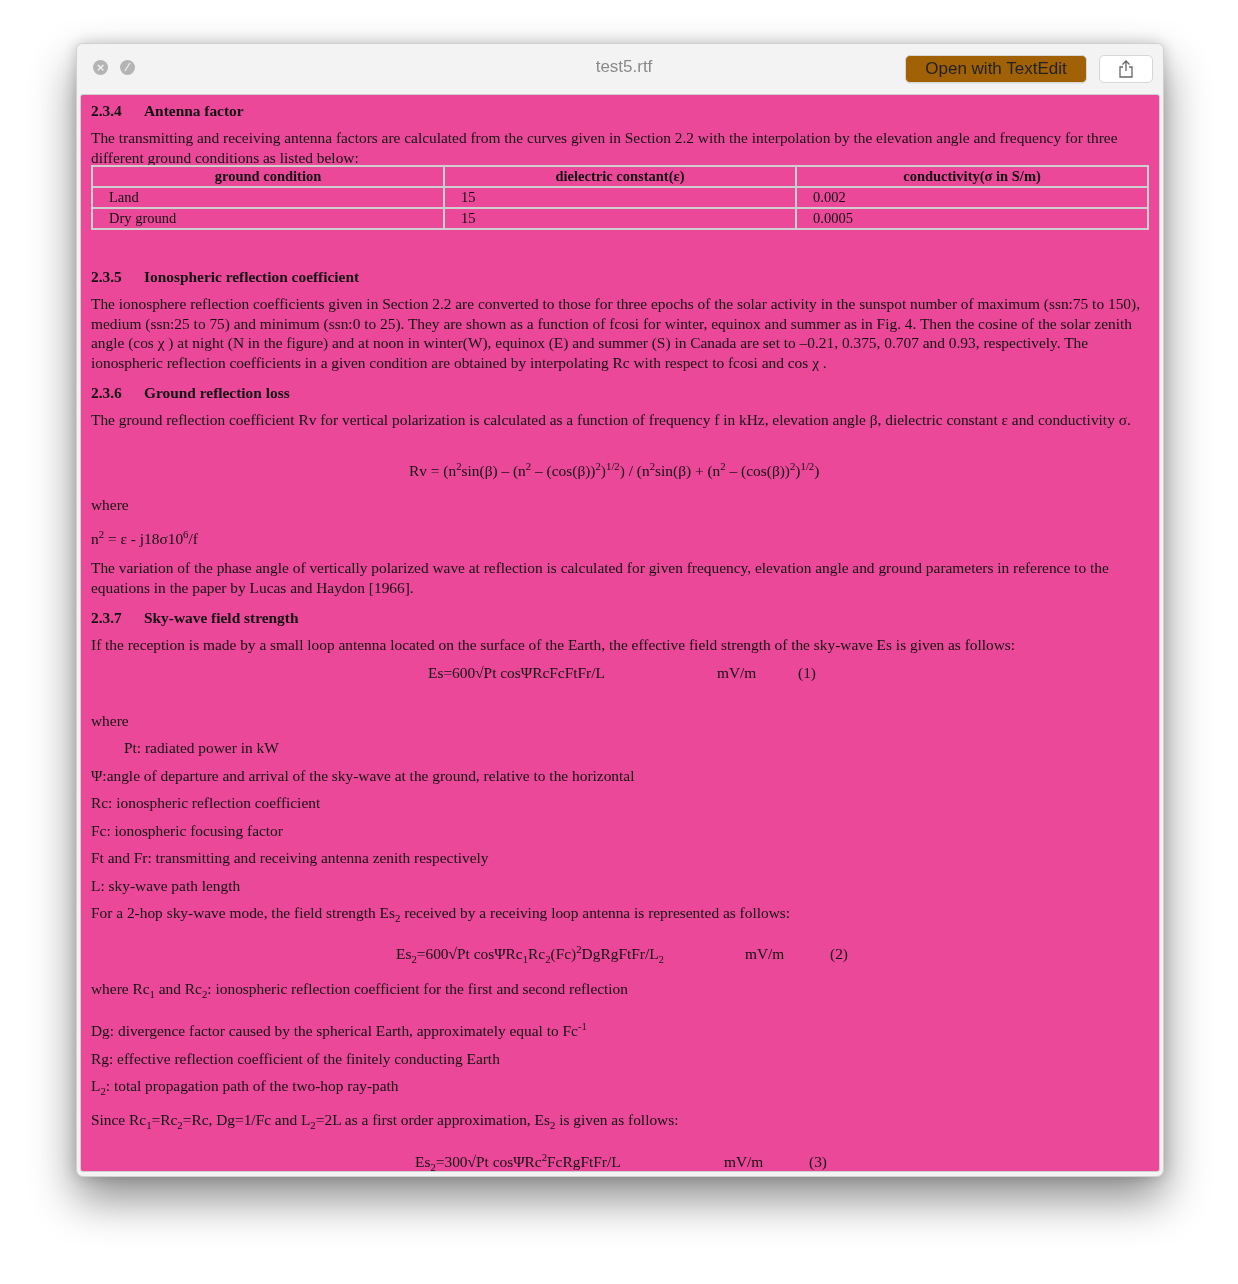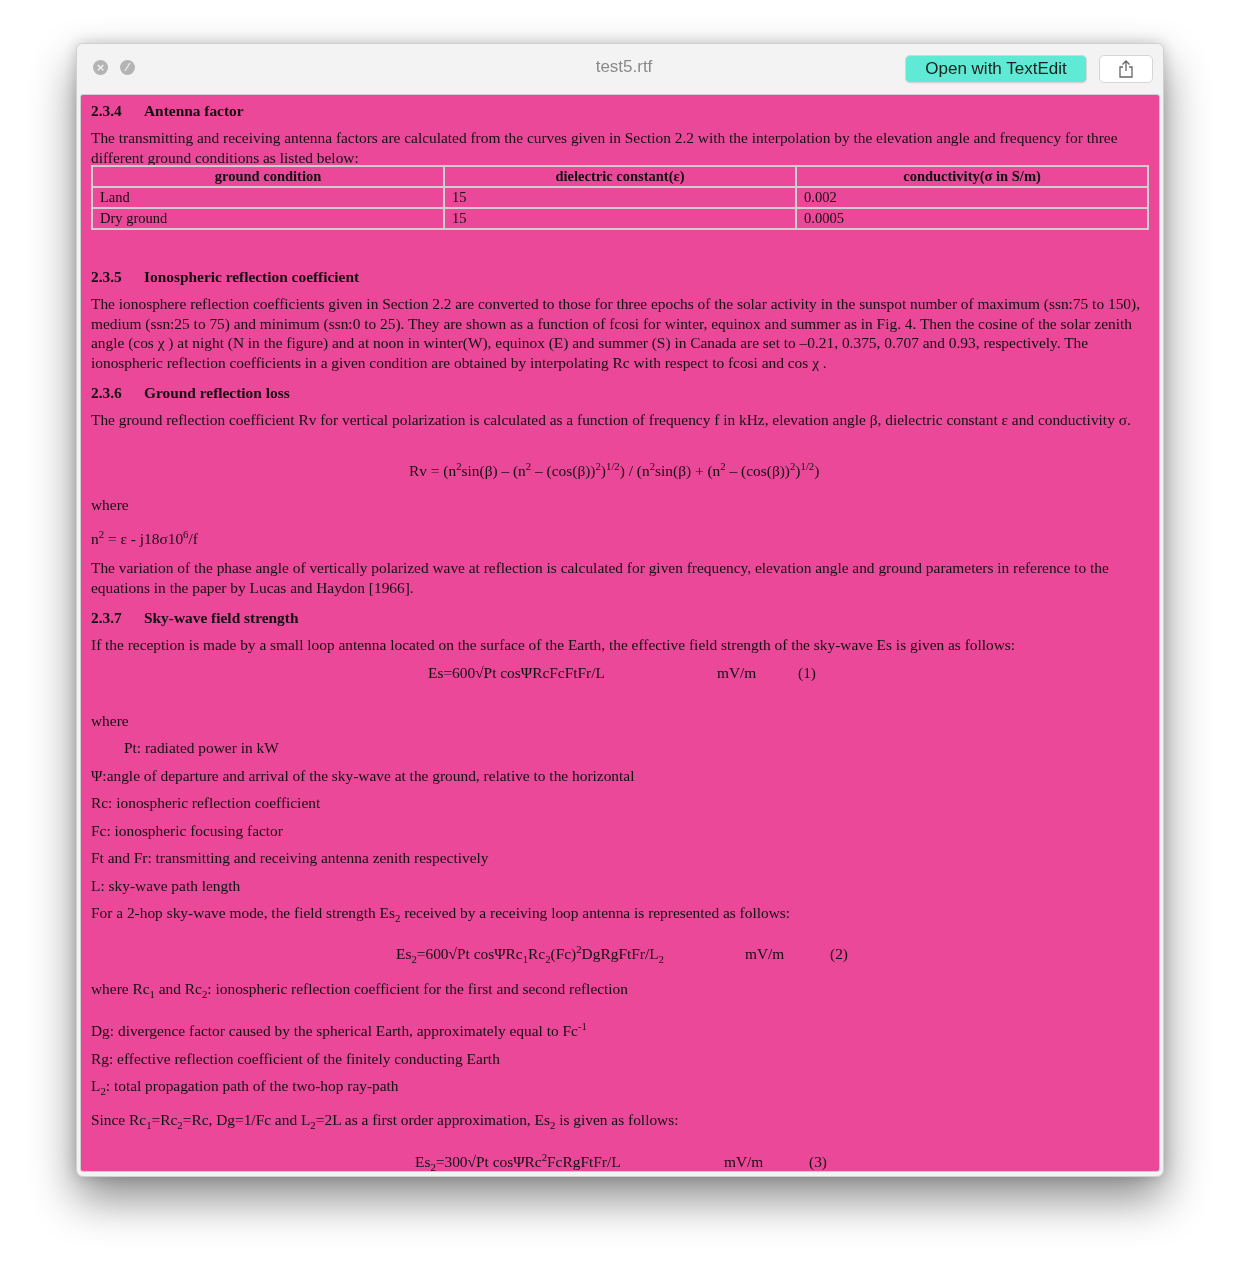--- a/index.html
+++ b/index.html
@@ -35,21 +35,21 @@
   .tb-min { left: 43px; }
   .title {
     position: absolute; left: 8px; right: 0; top: 13px;
     text-align: center;
     font-family: "Liberation Sans", sans-serif;
     font-size: 17px; color: #8a8a8a;
   }
   .open-btn {
     position: absolute; left: 828px; top: 11px;
     width: 180px; height: 26px;
-    background: #5eead4;
+    background: #a16207;
     border: 1px solid #d6d6d6; border-radius: 5px;
     font-family: "Liberation Sans", sans-serif;
     font-size: 17px; color: #222; text-align: center; line-height: 26px;
     box-shadow: 0 1px 1px rgba(0,0,0,0.05);
   }
   .share-btn {
     position: absolute; left: 1022px; top: 11px;
     width: 52px; height: 26px;
     background: #ffffff;
     border: 1px solid #d6d6d6; border-radius: 5px;
@@ -74,21 +74,21 @@
   .line { position: absolute; left: 0; white-space: nowrap; }
   .center { position: absolute; white-space: nowrap; }
   sup { font-size: 70%; vertical-align: 0.55em; line-height: 0; }
   sub { font-size: 70%; vertical-align: -0.4em; line-height: 0; }
   table.gc {
     position: absolute; left: 0; top: 70px;
     width: 1058px; border-collapse: collapse;
     font-size: 14.5px; line-height: 17px;
   }
   table.gc th, table.gc td {
-    border: 2px solid #cfcfcf; padding: 1px 7px; text-align: left;
+    border: 2px solid #cfcfcf; padding: 1px 16px; text-align: left;
   }
   table.gc th { text-align: center; font-weight: bold; }
   table.gc th, table.gc td { width: 33.3%; }
 </style>
 </head>
 <body>
 
 <div class="window">
   <div class="titlebar">
     <div class="tb-btn tb-close">×</div>

